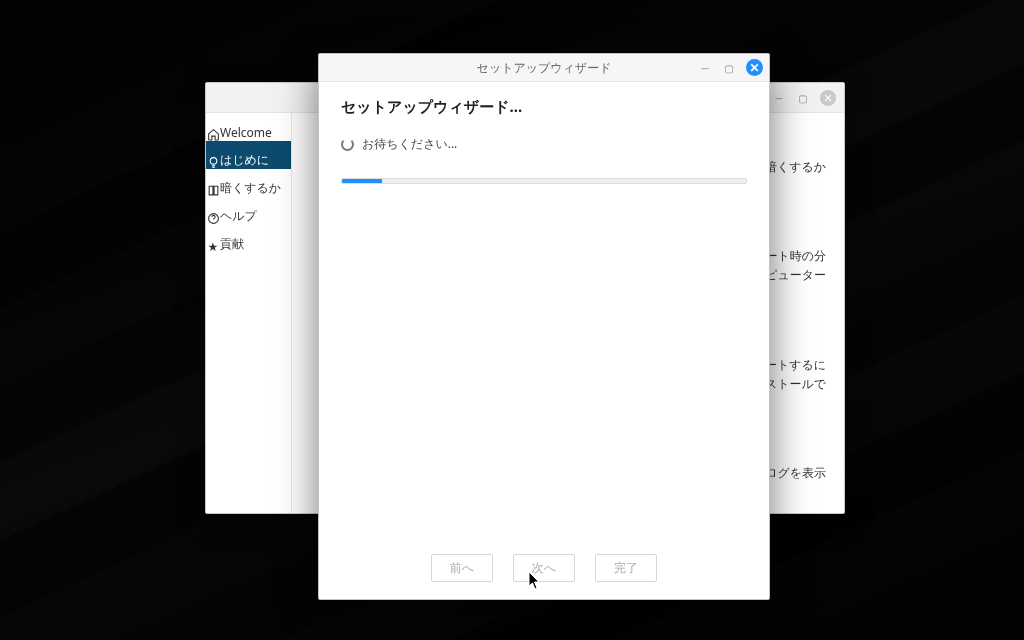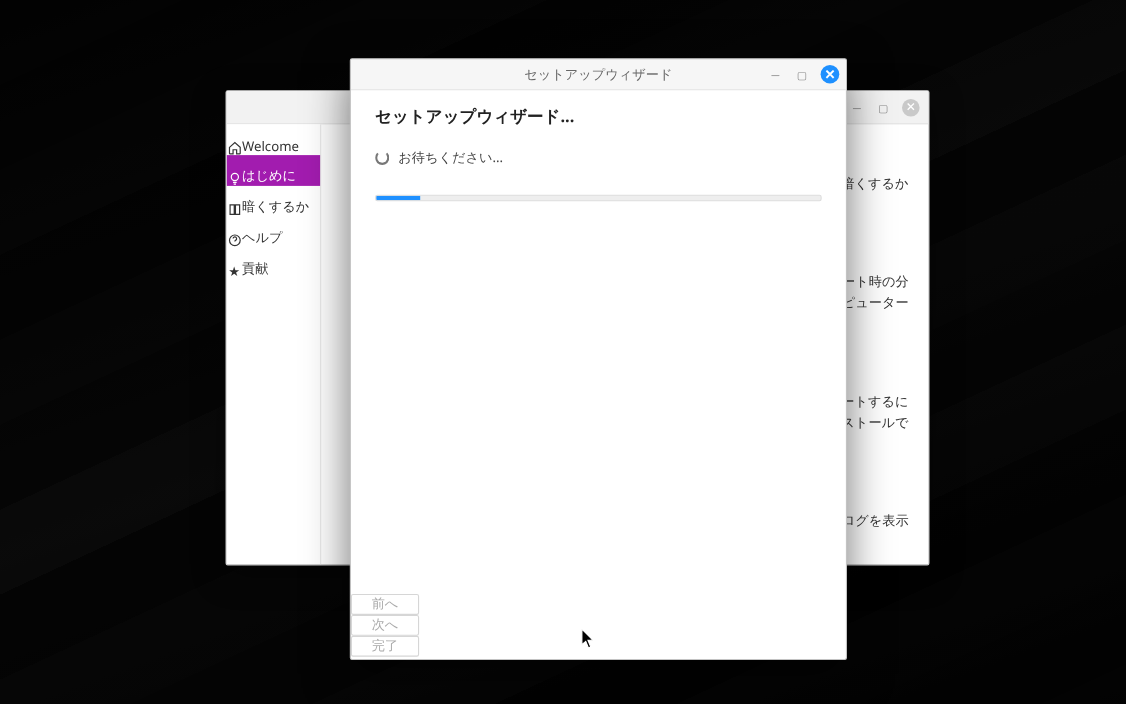--- a/index.html
+++ b/index.html
@@ -48,21 +48,21 @@
   .sidebar {
     width: 86px; background:#fff; border-right:1px solid #e7e7e7;
     display:flex; flex-direction:column;
     font-size: 12px;
   }
   .sidebar .item {
     height: 28px; display:flex; align-items:flex-end; gap:0;
     padding: 0 0; color:#333; white-space:nowrap; overflow:hidden;
     cursor: pointer;
   }
-  .sidebar .item.active { background:#a21caf; color:#fff; }
+  .sidebar .item.active { background:#0c4a6e; color:#fff; }
   .sidebar .ic { width:14px; height:14px; display:inline-flex; align-items:center; justify-content:center; font-size:12px; }
   .win-back .content {
     flex:1; padding: 20px 18px;
     font-size: 12px; color:#333;
     display:flex; flex-direction:column; gap:70px;
   }
   .win-back .content .para { text-align:right; line-height:1.6; }
 
   
   .wizard {
@@ -103,23 +103,22 @@
     width:13px; height:13px; border:2px solid #777; border-top-color:transparent;
     border-radius:50%;
   }
   .progress {
     width:100%; height:6px; background:#eee; border:1px solid #ddd; border-radius:2px;
     overflow:hidden;
   }
   .progress .bar { height:100%; width:10%; background:#1e90ff; }
 
   .wizard .footer {
-    height:56px; display:flex; align-items:flex-start; justify-content:center; gap:0;
+    height:56px; display:flex; align-items:center; justify-content:center; gap:20px;
     padding-bottom:6px;
-    flex-direction:column;
   }
   .wizard .footer button {
     min-width:62px; height:28px; padding:0 14px;
     background:#fff; border:1px solid #d6d6d6; border-radius:2px;
     font-size:12px; color:#aaaaaa; cursor:default;
   }
 
   
   .cursor {
     position:absolute; left:528px; top:571px; width:14px; height:20px;

